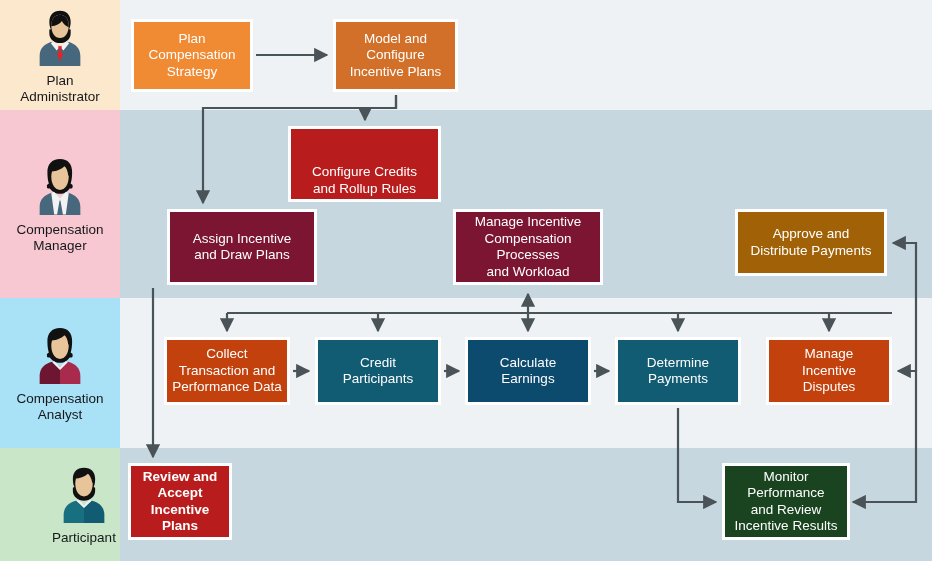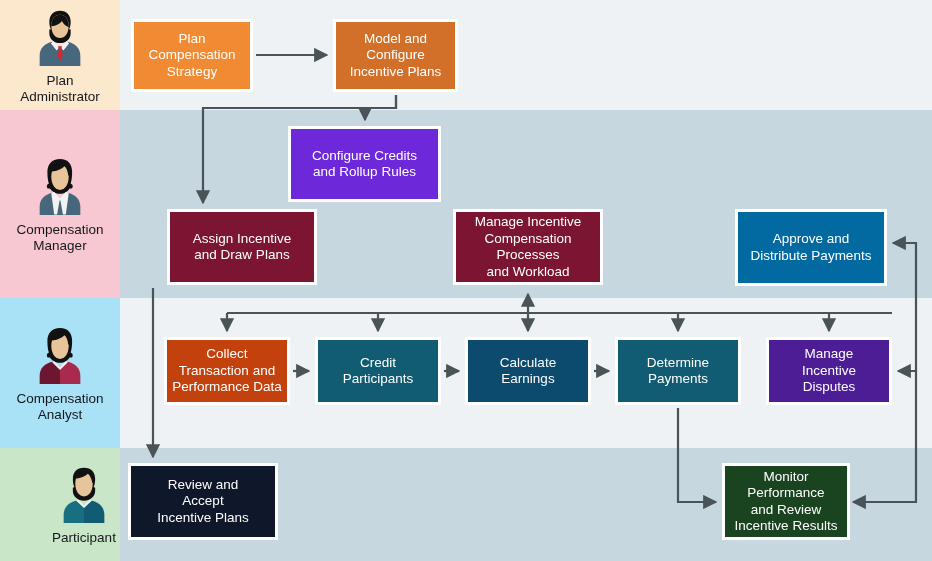--- a/index.html
+++ b/index.html
@@ -165,38 +165,38 @@
 Compensation
 Strategy</span>
   </div>
 
   <div class="node" style="left:333px;top:19px;width:125px;height:73px;background:#d2702a;">
     <span>Model and
 Configure
 Incentive Plans</span>
   </div>
 
-  <div class="node" style="left:288px;top:126px;width:153px;height:76px;background:#6d28d9;">
+  <div class="node" style="left:288px;top:126px;width:153px;height:76px;background:#b91c1c;align-items:flex-end;">
     <span>Configure Credits
 and Rollup Rules</span>
   </div>
 
   <div class="node" style="left:128px;top:209px;width:150px;height:76px;background:#7b1532;margin-left:39px;">
     <span>Assign Incentive
 and Draw Plans</span>
   </div>
 
   <div class="node" style="left:453px;top:209px;width:150px;height:76px;background:#7b1532;">
     <span>Manage Incentive
 Compensation
 Processes
 and Workload</span>
   </div>
 
-  <div class="node" style="left:735px;top:209px;width:152px;height:77px;background:#0369a1;">
+  <div class="node" style="left:735px;top:209px;width:152px;height:67px;background:#a16207;">
     <span>Approve and
 Distribute Payments</span>
   </div>
 
   <div class="node" style="left:164px;top:337px;width:126px;height:68px;background:#c2410c;">
     <span>Collect
 Transaction and
 Performance Data</span>
   </div>
 
@@ -208,27 +208,27 @@
   <div class="node" style="left:465px;top:337px;width:126px;height:68px;background:#0c4a6e;text-align:center;">
     <span>Calculate
 Earnings</span>
   </div>
 
   <div class="node" style="left:615px;top:337px;width:126px;height:68px;background:#115b73;">
     <span>Determine
 Payments</span>
   </div>
 
-  <div class="node" style="left:766px;top:337px;width:126px;height:68px;background:#4c1d95;">
+  <div class="node" style="left:766px;top:337px;width:126px;height:68px;background:#c2410c;">
     <span>Manage
 Incentive
 Disputes</span>
   </div>
 
-  <div class="node" style="left:128px;top:463px;width:150px;height:77px;background:#0f172a;">
+  <div class="node" style="left:128px;top:463px;width:104px;height:77px;background:#b91c1c;font-weight:bold;">
     <span>Review and
 Accept
 Incentive Plans</span>
   </div>
 
   <div class="node" style="left:722px;top:463px;width:128px;height:77px;background:#19441f;">
     <span>Monitor
 Performance
 and Review
 Incentive Results</span>

